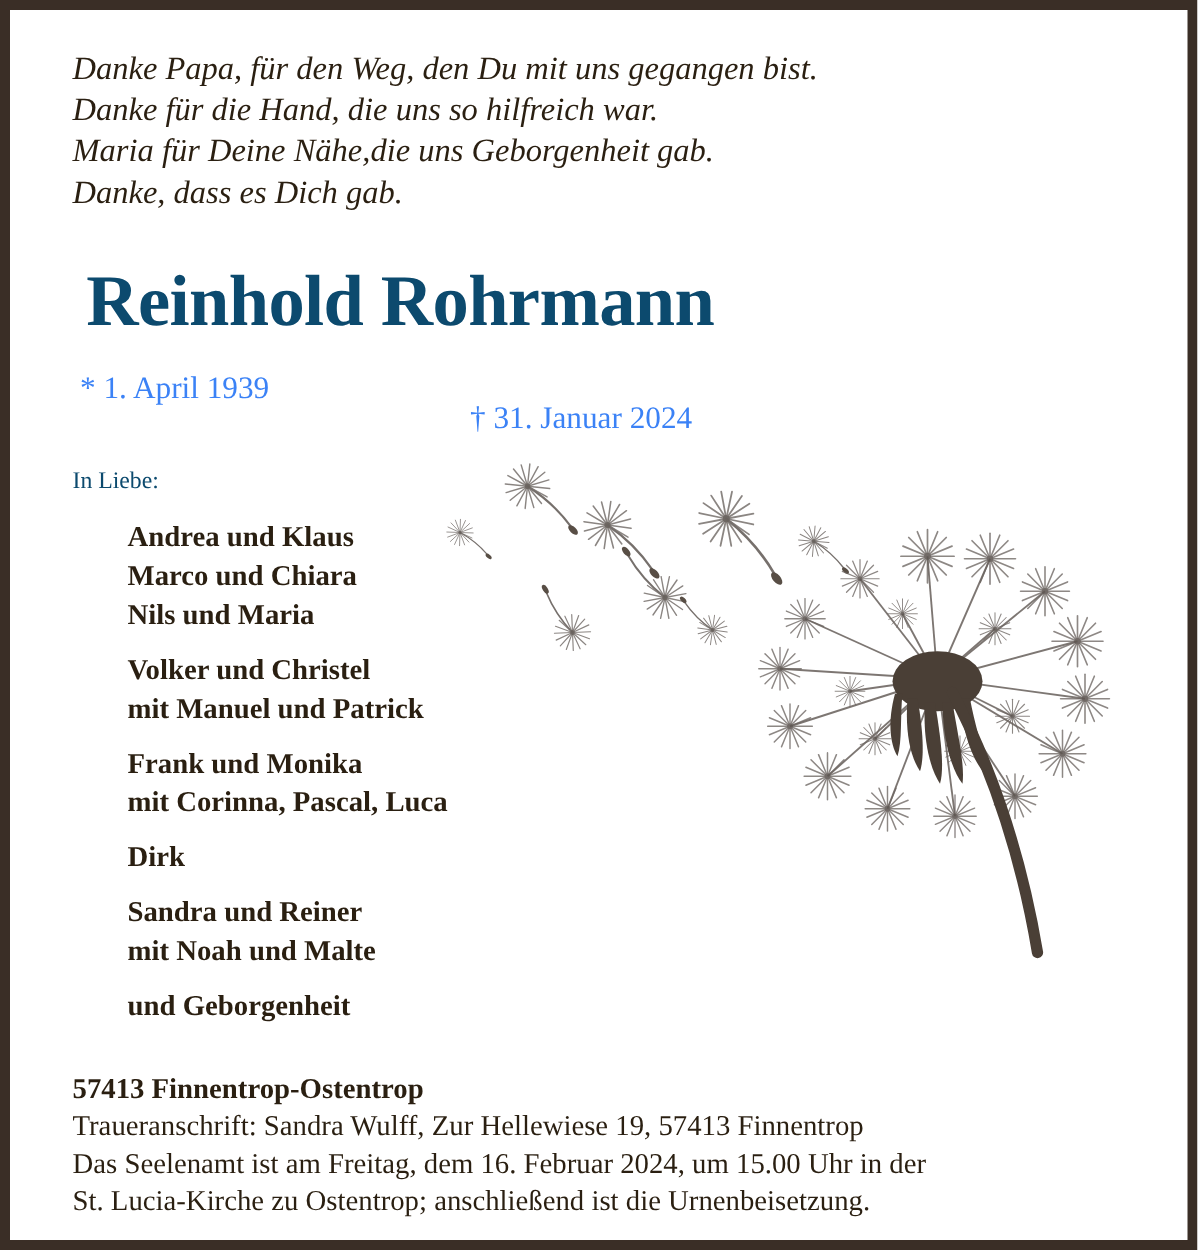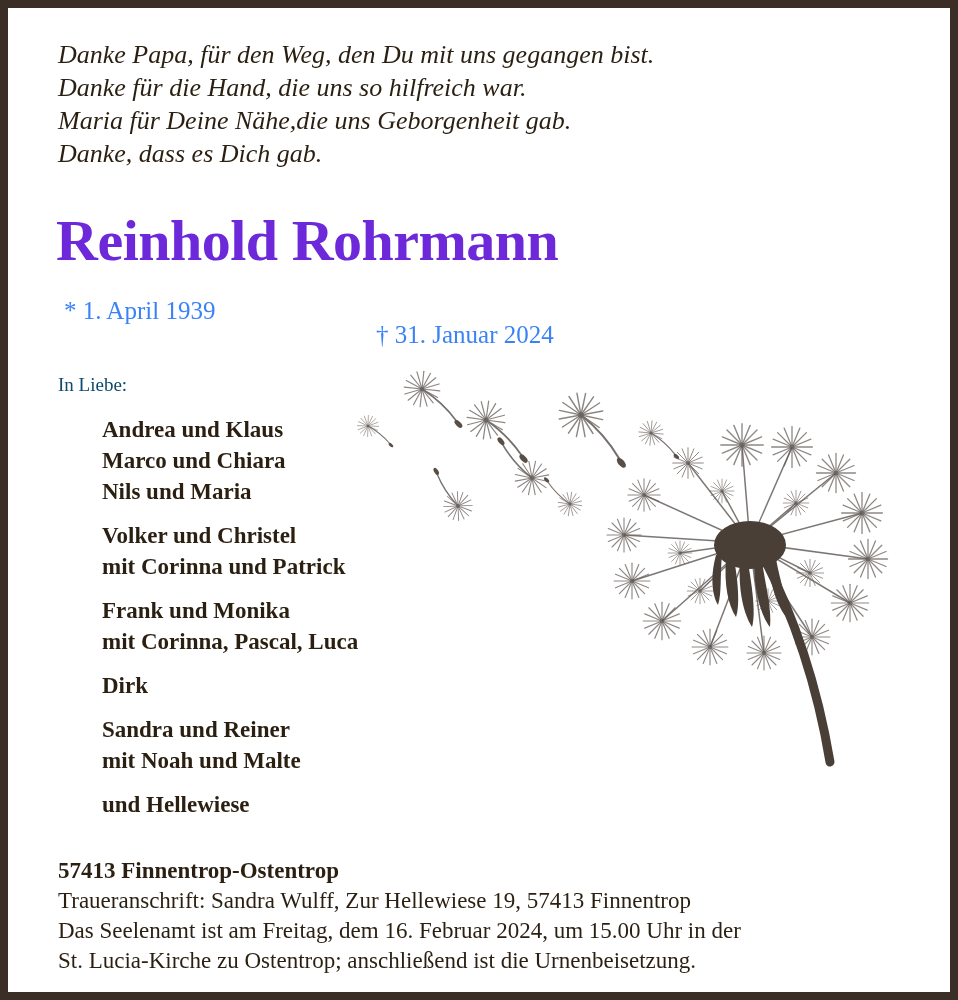--- a/index.html
+++ b/index.html
@@ -38,26 +38,26 @@
     font-style: italic;
     font-size: 26px;
     line-height: 33px;
     color: #2a1f11;
     white-space: nowrap;
   }
 
   
   .deceased-name {
     position: absolute;
-    left: 48px;
+    left: 61px;
     top: 202px;
     font-size: 58px;
     font-weight: bold;
     letter-spacing: -0.5px;
-    color: #6d28d9;
+    color: #0c4a6e;
     line-height: 62px;
     white-space: nowrap;
   }
 
   
   .dates {
     position: absolute;
     left: 50px;
     top: 288px;
     width: 560px;
@@ -150,39 +150,39 @@
       <div class="in-love">In Liebe:</div>
 
       <div class="family-group">
         <div class="family-line">Andrea und Klaus</div>
         <div class="family-line">Marco und Chiara</div>
         <div class="family-line">Nils und Maria</div>
       </div>
 
       <div class="family-group">
         <div class="family-line">Volker und Christel</div>
-        <div class="family-line">mit Corinna und Patrick</div>
+        <div class="family-line">mit Manuel und Patrick</div>
       </div>
 
       <div class="family-group">
         <div class="family-line">Frank und Monika</div>
         <div class="family-line">mit Corinna, Pascal, Luca</div>
       </div>
 
       <div class="family-group">
         <div class="family-line">Dirk</div>
       </div>
 
       <div class="family-group">
         <div class="family-line">Sandra und Reiner</div>
         <div class="family-line">mit Noah und Malte</div>
       </div>
 
       <div class="family-group">
-        <div class="family-line">und Hellewiese</div>
+        <div class="family-line">und Geborgenheit</div>
       </div>
     </div>
 
     <div class="dandelion">
       <svg viewBox="0 0 600 430" xmlns="http://www.w3.org/2000/svg">
         <defs>
           <g id="pappus">
             <g stroke="#6b6460" stroke-width="1.1" stroke-linecap="round" fill="none" opacity="0.85">
               <line x1="0" y1="0" x2="0" y2="-17"></line>
               <line x1="0" y1="0" x2="6.5" y2="-15.7"></line>

